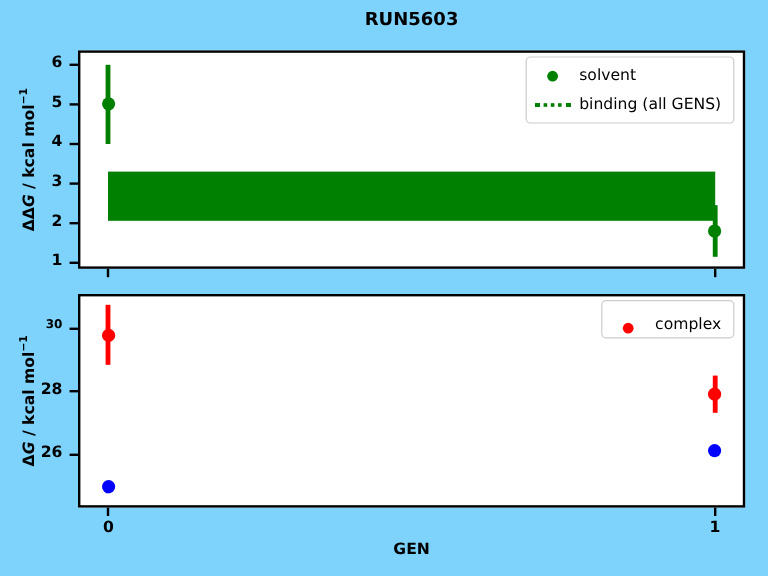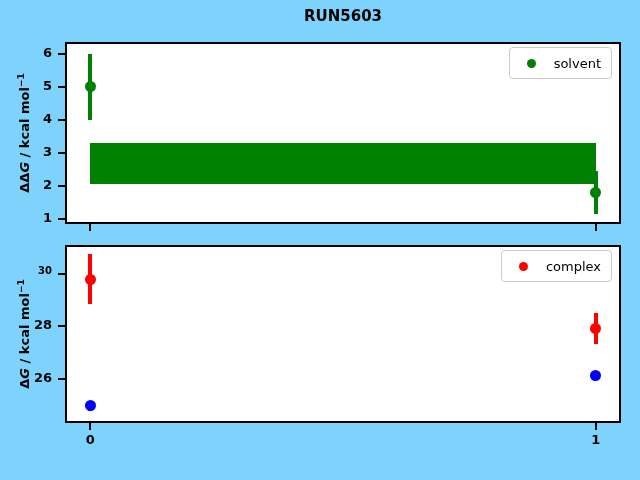--- a/index.html
+++ b/index.html
@@ -25,20 +25,21 @@
 <div class="figure">
   <div class="title">RUN5603</div>
 
   <div class="ylabel" id="ylabel-top"><span>ΔΔ</span><span class="italic">G</span><span> / kcal mol</span><sup>−1</sup></div>
 
   <div class="ylabel" id="ylabel-bottom"><span>Δ</span><span class="italic">G</span><span> / kcal mol</span><sup>−1</sup></div>
 
   <div class="axes" id="ax-top"></div>
   <div class="axes" id="ax-bottom"></div>
 
+  <div class="xlabel">GEN</div>
 <div style="position: absolute; left: 58px; top: 218.036px; width: 7px; height: 2px; background: rgb(0, 0, 0);"></div>
     <div style="position: absolute; left: 0px; top: 210.036px; width: 52px; text-align: right; font-size: 13px; font-weight: bold; color: rgb(0, 0, 0);">1</div>
     <div style="position: absolute; left: 58px; top: 184.945px; width: 7px; height: 2px; background: rgb(0, 0, 0);"></div>
     <div style="position: absolute; left: 0px; top: 176.945px; width: 52px; text-align: right; font-size: 13px; font-weight: bold; color: rgb(0, 0, 0);">2</div>
     <div style="position: absolute; left: 58px; top: 151.855px; width: 7px; height: 2px; background: rgb(0, 0, 0);"></div>
     <div style="position: absolute; left: 0px; top: 143.855px; width: 52px; text-align: right; font-size: 13px; font-weight: bold; color: rgb(0, 0, 0);">3</div>
     <div style="position: absolute; left: 58px; top: 118.764px; width: 7px; height: 2px; background: rgb(0, 0, 0);"></div>
     <div style="position: absolute; left: 0px; top: 110.764px; width: 52px; text-align: right; font-size: 13px; font-weight: bold; color: rgb(0, 0, 0);">4</div>
     <div style="position: absolute; left: 58px; top: 85.6727px; width: 7px; height: 2px; background: rgb(0, 0, 0);"></div>
     <div style="position: absolute; left: 0px; top: 77.6727px; width: 52px; text-align: right; font-size: 13px; font-weight: bold; color: rgb(0, 0, 0);">5</div>
@@ -51,40 +52,46 @@
     <div style="position: absolute; left: 84.7727px; top: 81.1727px; width: 11px; height: 11px; border-radius: 50%; background: rgb(0, 128, 0);"></div>
     <div style="position: absolute; left: 593.727px; top: 171.055px; width: 4px; height: 43.0182px; background: rgb(0, 128, 0);"></div>
     <div style="position: absolute; left: 590.227px; top: 187.064px; width: 11px; height: 11px; border-radius: 50%; background: rgb(0, 128, 0);"></div>
     <div style="position: absolute; right: 28px; top: 47px; background: rgb(255, 255, 255); border: 1px solid rgb(204, 204, 204); border-radius: 4px; padding: 3px 10px 3px 6px; z-index: 5;">
       <div style="display: flex; align-items: center; height: 24px;">
         <div style="width: 32px; display: flex; justify-content: center; align-items: center;">
           <div style="width: 9px; height: 9px; border-radius: 50%; background: rgb(0, 128, 0);"></div>
         </div>
         <div style="font-size: 13px; color: rgb(0, 0, 0); margin-left: 6px; white-space: nowrap;">solvent</div>
       </div>
+      <div style="display: flex; align-items: center; height: 24px;">
+        <div style="width: 32px; display: flex; justify-content: center; align-items: center;">
+          <div style="width: 30px; height: 0px; border-top: 3px dotted rgb(0, 128, 0);"></div>
+        </div>
+        <div style="font-size: 13px; color: rgb(0, 0, 0); margin-left: 6px; white-space: nowrap;">binding (all GENS)</div>
+      </div>
     </div>
     <div style="position: absolute; left: 58px; top: 377.5px; width: 7px; height: 2px; background: rgb(0, 0, 0);"></div>
     <div style="position: absolute; left: 0px; top: 369.5px; width: 52px; text-align: right; font-size: 13px; font-weight: bold; color: rgb(0, 0, 0);">26</div>
     <div style="position: absolute; left: 58px; top: 325.147px; width: 7px; height: 2px; background: rgb(0, 0, 0);"></div>
     <div style="position: absolute; left: 0px; top: 317.147px; width: 52px; text-align: right; font-size: 13px; font-weight: bold; color: rgb(0, 0, 0);">28</div>
     <div style="position: absolute; left: 58px; top: 272.794px; width: 7px; height: 2px; background: rgb(0, 0, 0);"></div>
     <div style="position: absolute; left: 0px; top: 264.794px; width: 52px; text-align: right; font-size: 10px; font-weight: bold; color: rgb(0, 0, 0);">30</div>
     <div style="position: absolute; left: 89.2727px; top: 423px; width: 2px; height: 7px; background: rgb(0, 0, 0);"></div>
     <div style="position: absolute; left: 75.2727px; top: 432px; width: 30px; text-align: center; font-size: 13px; font-weight: bold; color: rgb(0, 0, 0);">0</div>
     <div style="position: absolute; left: 594.727px; top: 423px; width: 2px; height: 7px; background: rgb(0, 0, 0);"></div>
     <div style="position: absolute; left: 580.727px; top: 432px; width: 30px; text-align: center; font-size: 13px; font-weight: bold; color: rgb(0, 0, 0);">1</div>
     <div style="position: absolute; left: 88.2727px; top: 400.75px; width: 4px; height: 10.4706px; background: rgb(0, 0, 255);"></div>
     <div style="position: absolute; left: 84.7727px; top: 400.485px; width: 11px; height: 11px; border-radius: 50%; background: rgb(0, 0, 255);"></div>
     <div style="position: absolute; left: 593.727px; top: 373.265px; width: 4px; height: 5.23529px; background: rgb(0, 0, 255);"></div>
     <div style="position: absolute; left: 590.227px; top: 370.382px; width: 11px; height: 11px; border-radius: 50%; background: rgb(0, 0, 255);"></div>
     <div style="position: absolute; left: 88.2727px; top: 254.162px; width: 4px; height: 49.7353px; background: rgb(255, 0, 0);"></div>
     <div style="position: absolute; left: 84.7727px; top: 273.529px; width: 11px; height: 11px; border-radius: 50%; background: rgb(255, 0, 0);"></div>
     <div style="position: absolute; left: 593.727px; top: 313.059px; width: 4px; height: 31.4118px; background: rgb(255, 0, 0);"></div>
     <div style="position: absolute; left: 590.227px; top: 323.265px; width: 11px; height: 11px; border-radius: 50%; background: rgb(255, 0, 0);"></div>
     <div style="position: absolute; right: 28px; top: 250px; background: rgb(255, 255, 255); border: 1px solid rgb(204, 204, 204); border-radius: 4px; padding: 3px 10px 3px 6px; z-index: 5;">
-      <div style="display: flex; align-items: center; height: 24px;">
+      <div style="display: flex; align-items: flex-end; height: 24px;">
         <div style="width: 32px; display: flex; justify-content: center; align-items: center;">
           <div style="width: 9px; height: 9px; border-radius: 50%; background: rgb(255, 0, 0);"></div>
         </div>
         <div style="font-size: 13px; color: rgb(0, 0, 0); margin-left: 6px; white-space: nowrap;">complex</div>
       </div>
     </div>
   </div>
 
 </body></html>

